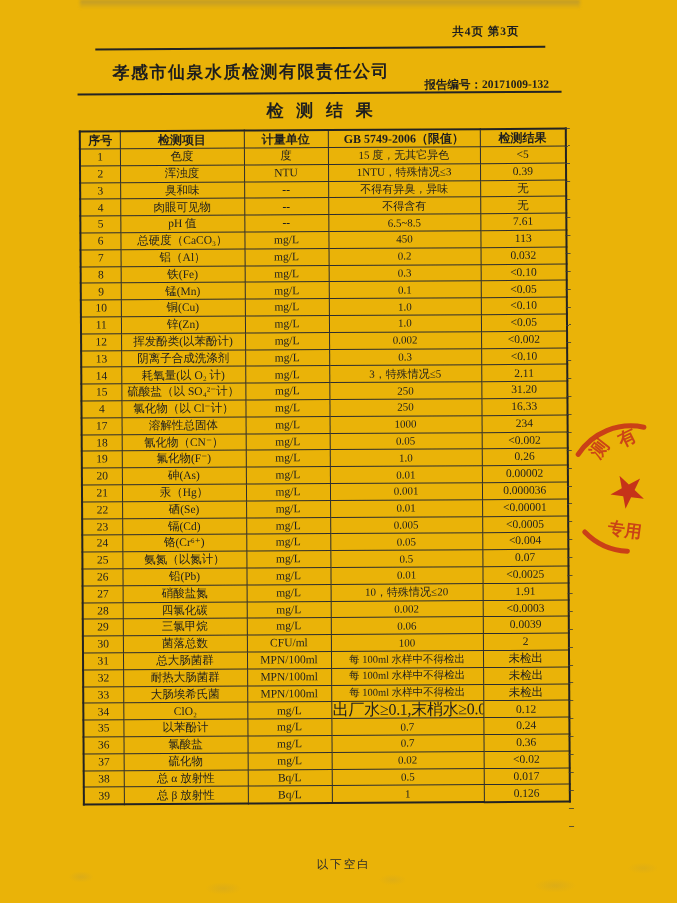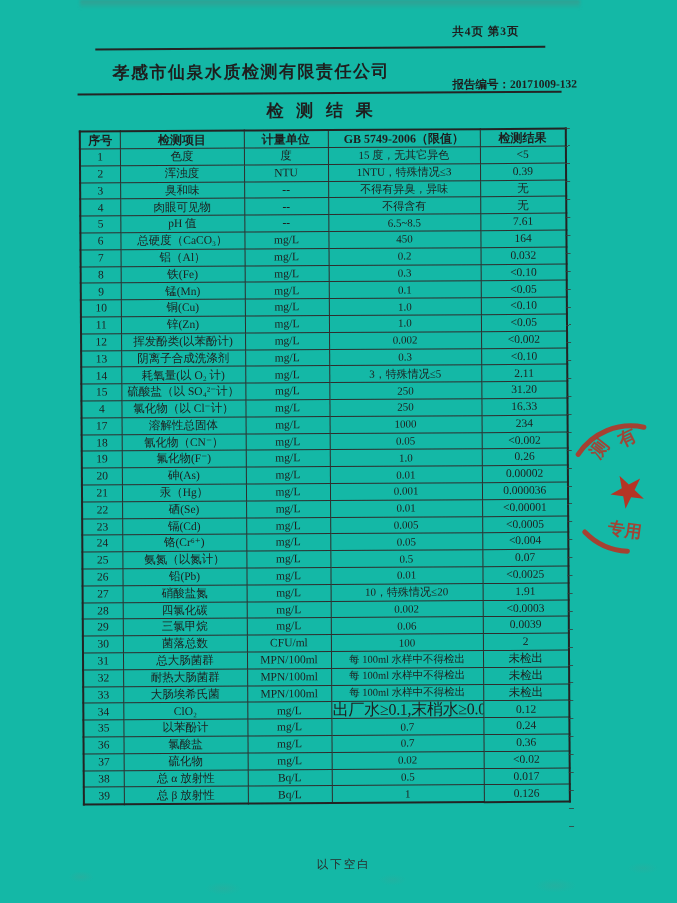--- a/index.html
+++ b/index.html
@@ -1,20 +1,20 @@
 <!DOCTYPE html>
 <html><head>
 <meta charset="utf-8">
 <style>
   html,body{margin:0;padding:0;background:#d9d9d6;}
   .page{
     position:relative;
     width:677px;height:903px;
     margin:0 auto;
-    background:#14b8a6;
+    background:#eab308;
     overflow:hidden;
     font-family:"Liberation Serif","DejaVu Serif",serif;
     color:#1e1e1e;
   }
   
   .page::before{
     content:"";position:absolute;top:0;left:80px;width:500px;height:9px;
     background:linear-gradient(to bottom, rgba(110,110,105,.38), rgba(110,110,105,0));
     filter:blur(1.5px);pointer-events:none;
   }
@@ -37,21 +37,21 @@
   .rule{position:absolute;background:#242424;height:2px;}
   .rule-top{top:47px;left:95px;width:450px;}
   .rule-mid{top:92px;left:77px;width:484px;}
   .company{
     position:absolute;top:60px;left:112px;
     font-family:"Liberation Sans","DejaVu Sans",sans-serif;
     font-size:17px;font-weight:bold;letter-spacing:1.5px;white-space:nowrap;
   }
   .report-no{
     position:absolute;top:78px;left:424px;
-    font-size:11.5px;font-weight:bold;white-space:nowrap;margin-left:28px;
+    font-size:11.5px;font-weight:bold;white-space:nowrap;
   }
   .doc-title{
     position:absolute;top:99px;left:78px;width:486px;
     font-family:"Liberation Sans","DejaVu Sans",sans-serif;
     text-align:center;font-size:17px;font-weight:bold;letter-spacing:4px;
   }
 
   table.results{
     position:absolute;top:129px;left:78px;width:486px;
     border-collapse:collapse;table-layout:fixed;
@@ -153,21 +153,21 @@
             <td>pH 值</td>
             <td>--</td>
             <td>6.5~8.5</td>
             <td>7.61</td>
           </tr>
           <tr>
             <td>6</td>
             <td>总硬度（CaCO₃）</td>
             <td>mg/L</td>
             <td>450</td>
-            <td>164</td>
+            <td>113</td>
           </tr>
           <tr>
             <td>7</td>
             <td>铝（Al）</td>
             <td>mg/L</td>
             <td>0.2</td>
             <td>0.032</td>
           </tr>
           <tr>
             <td>8</td>

